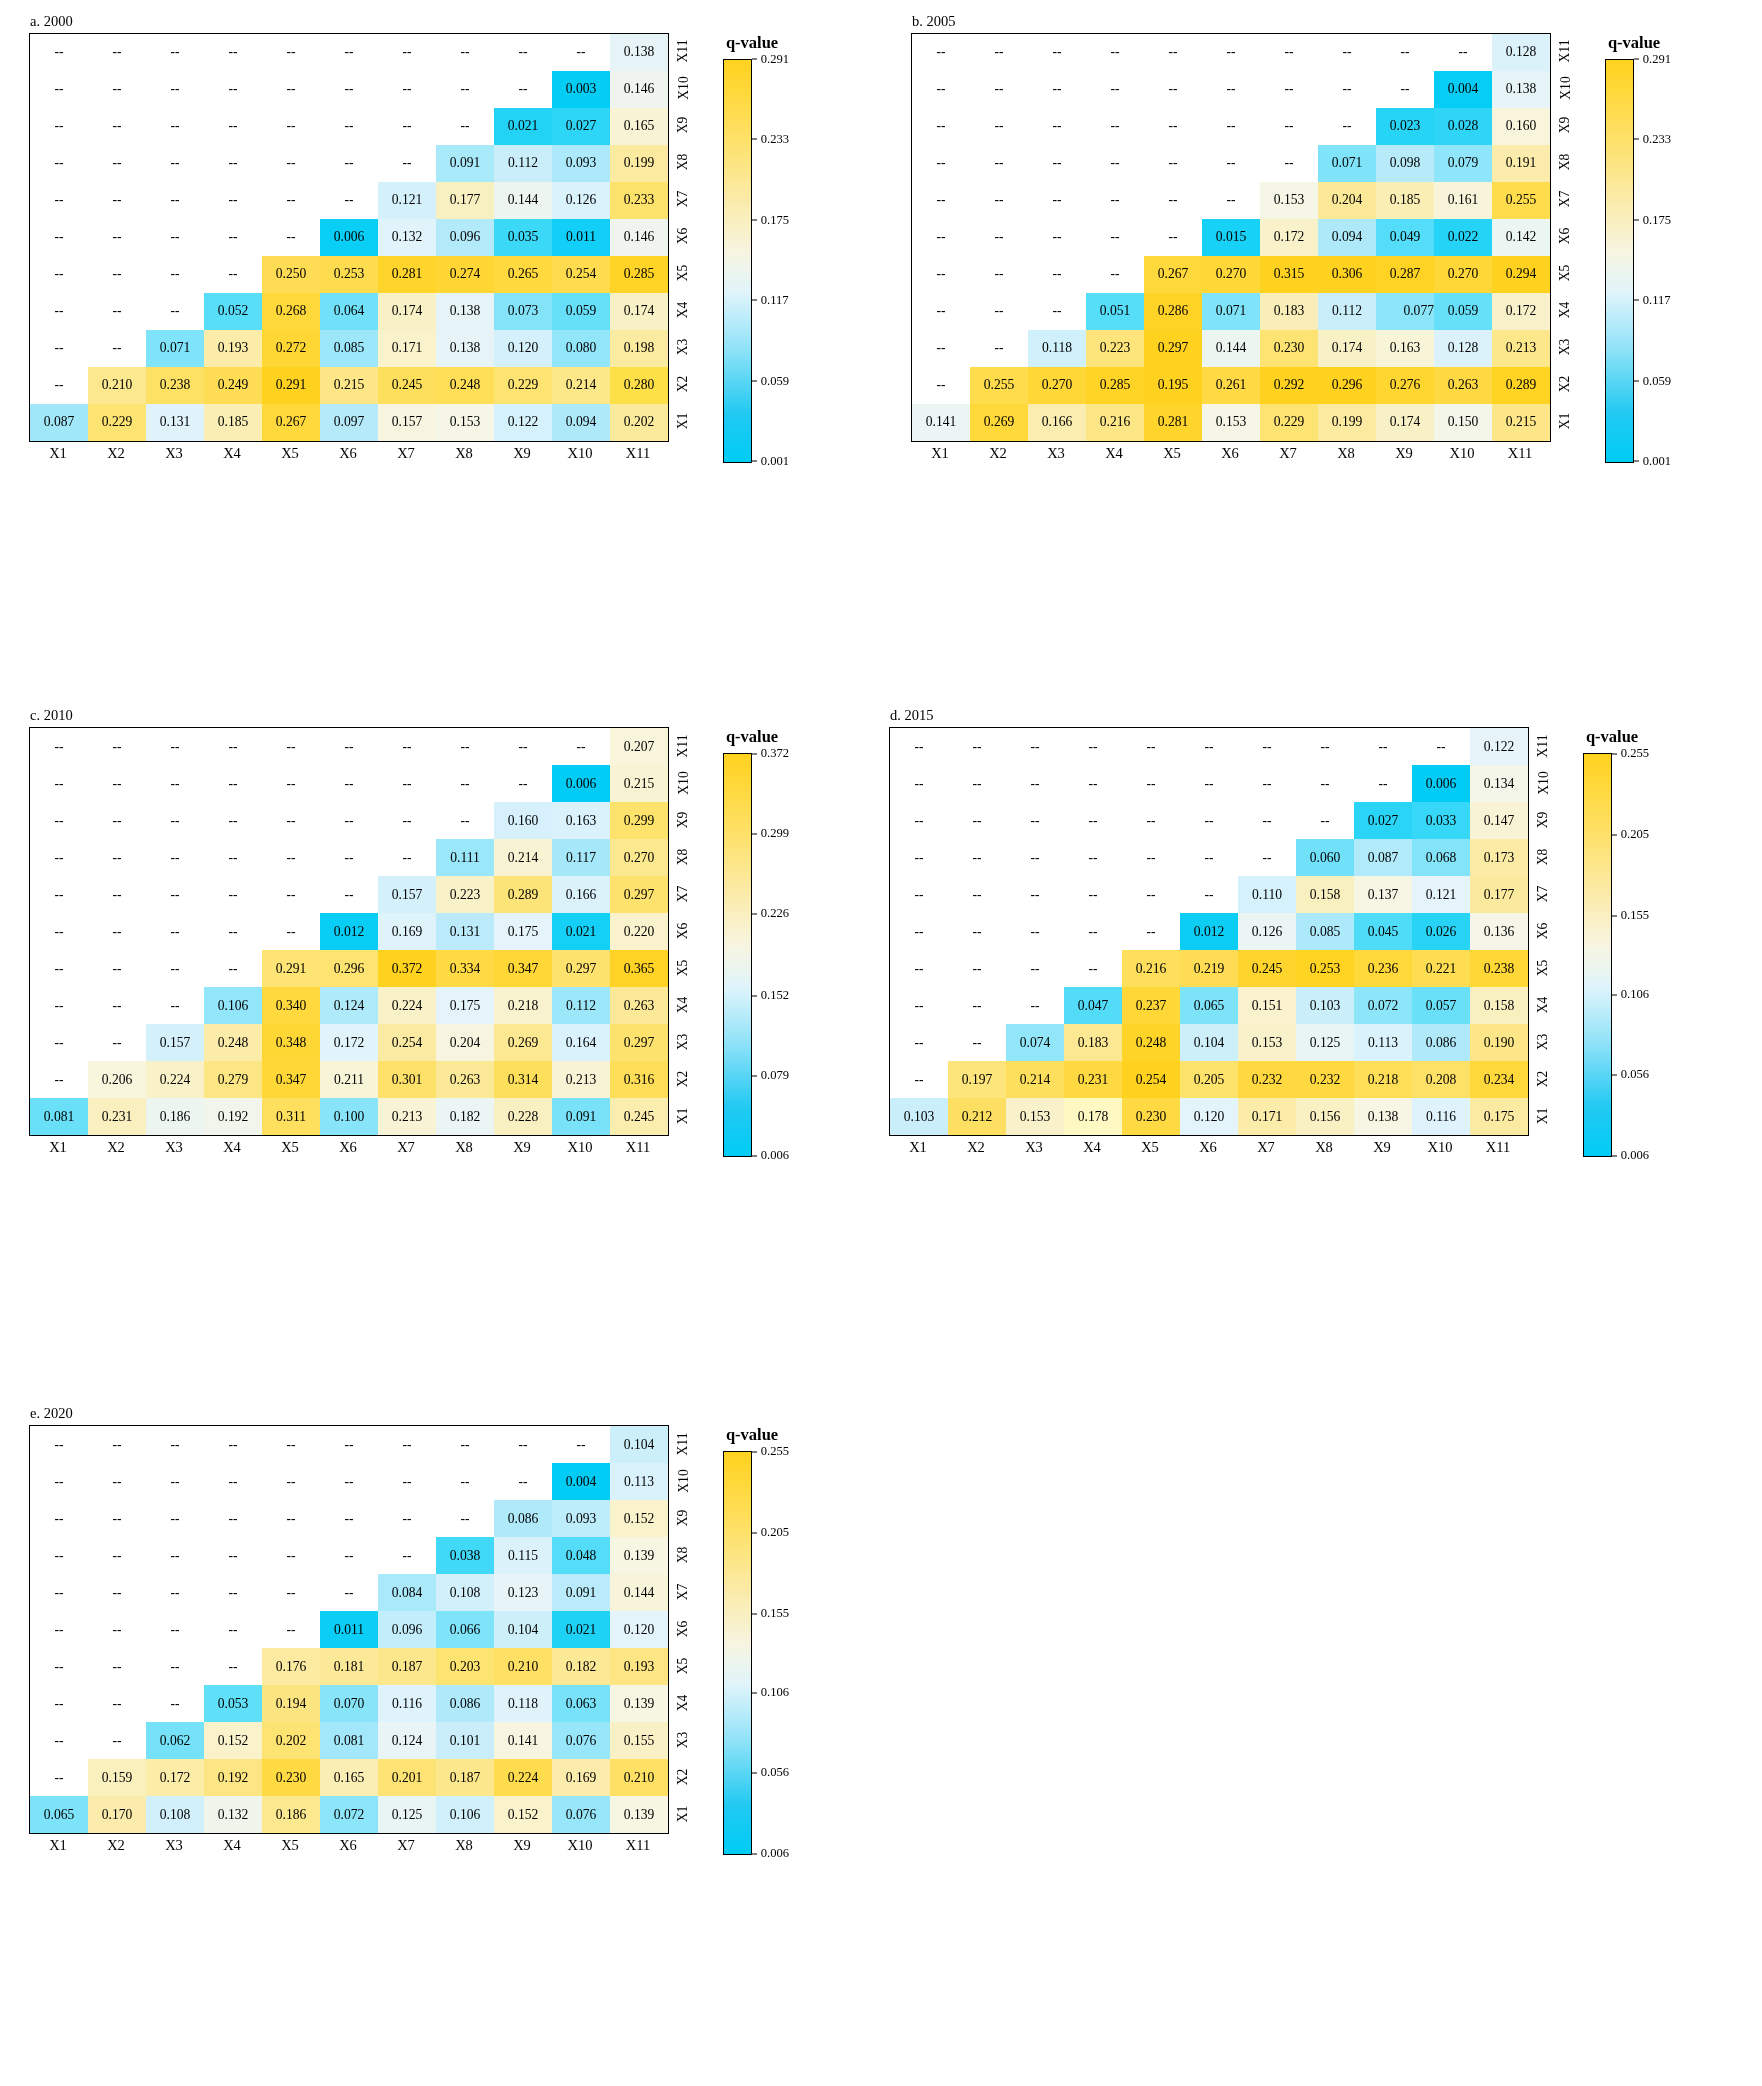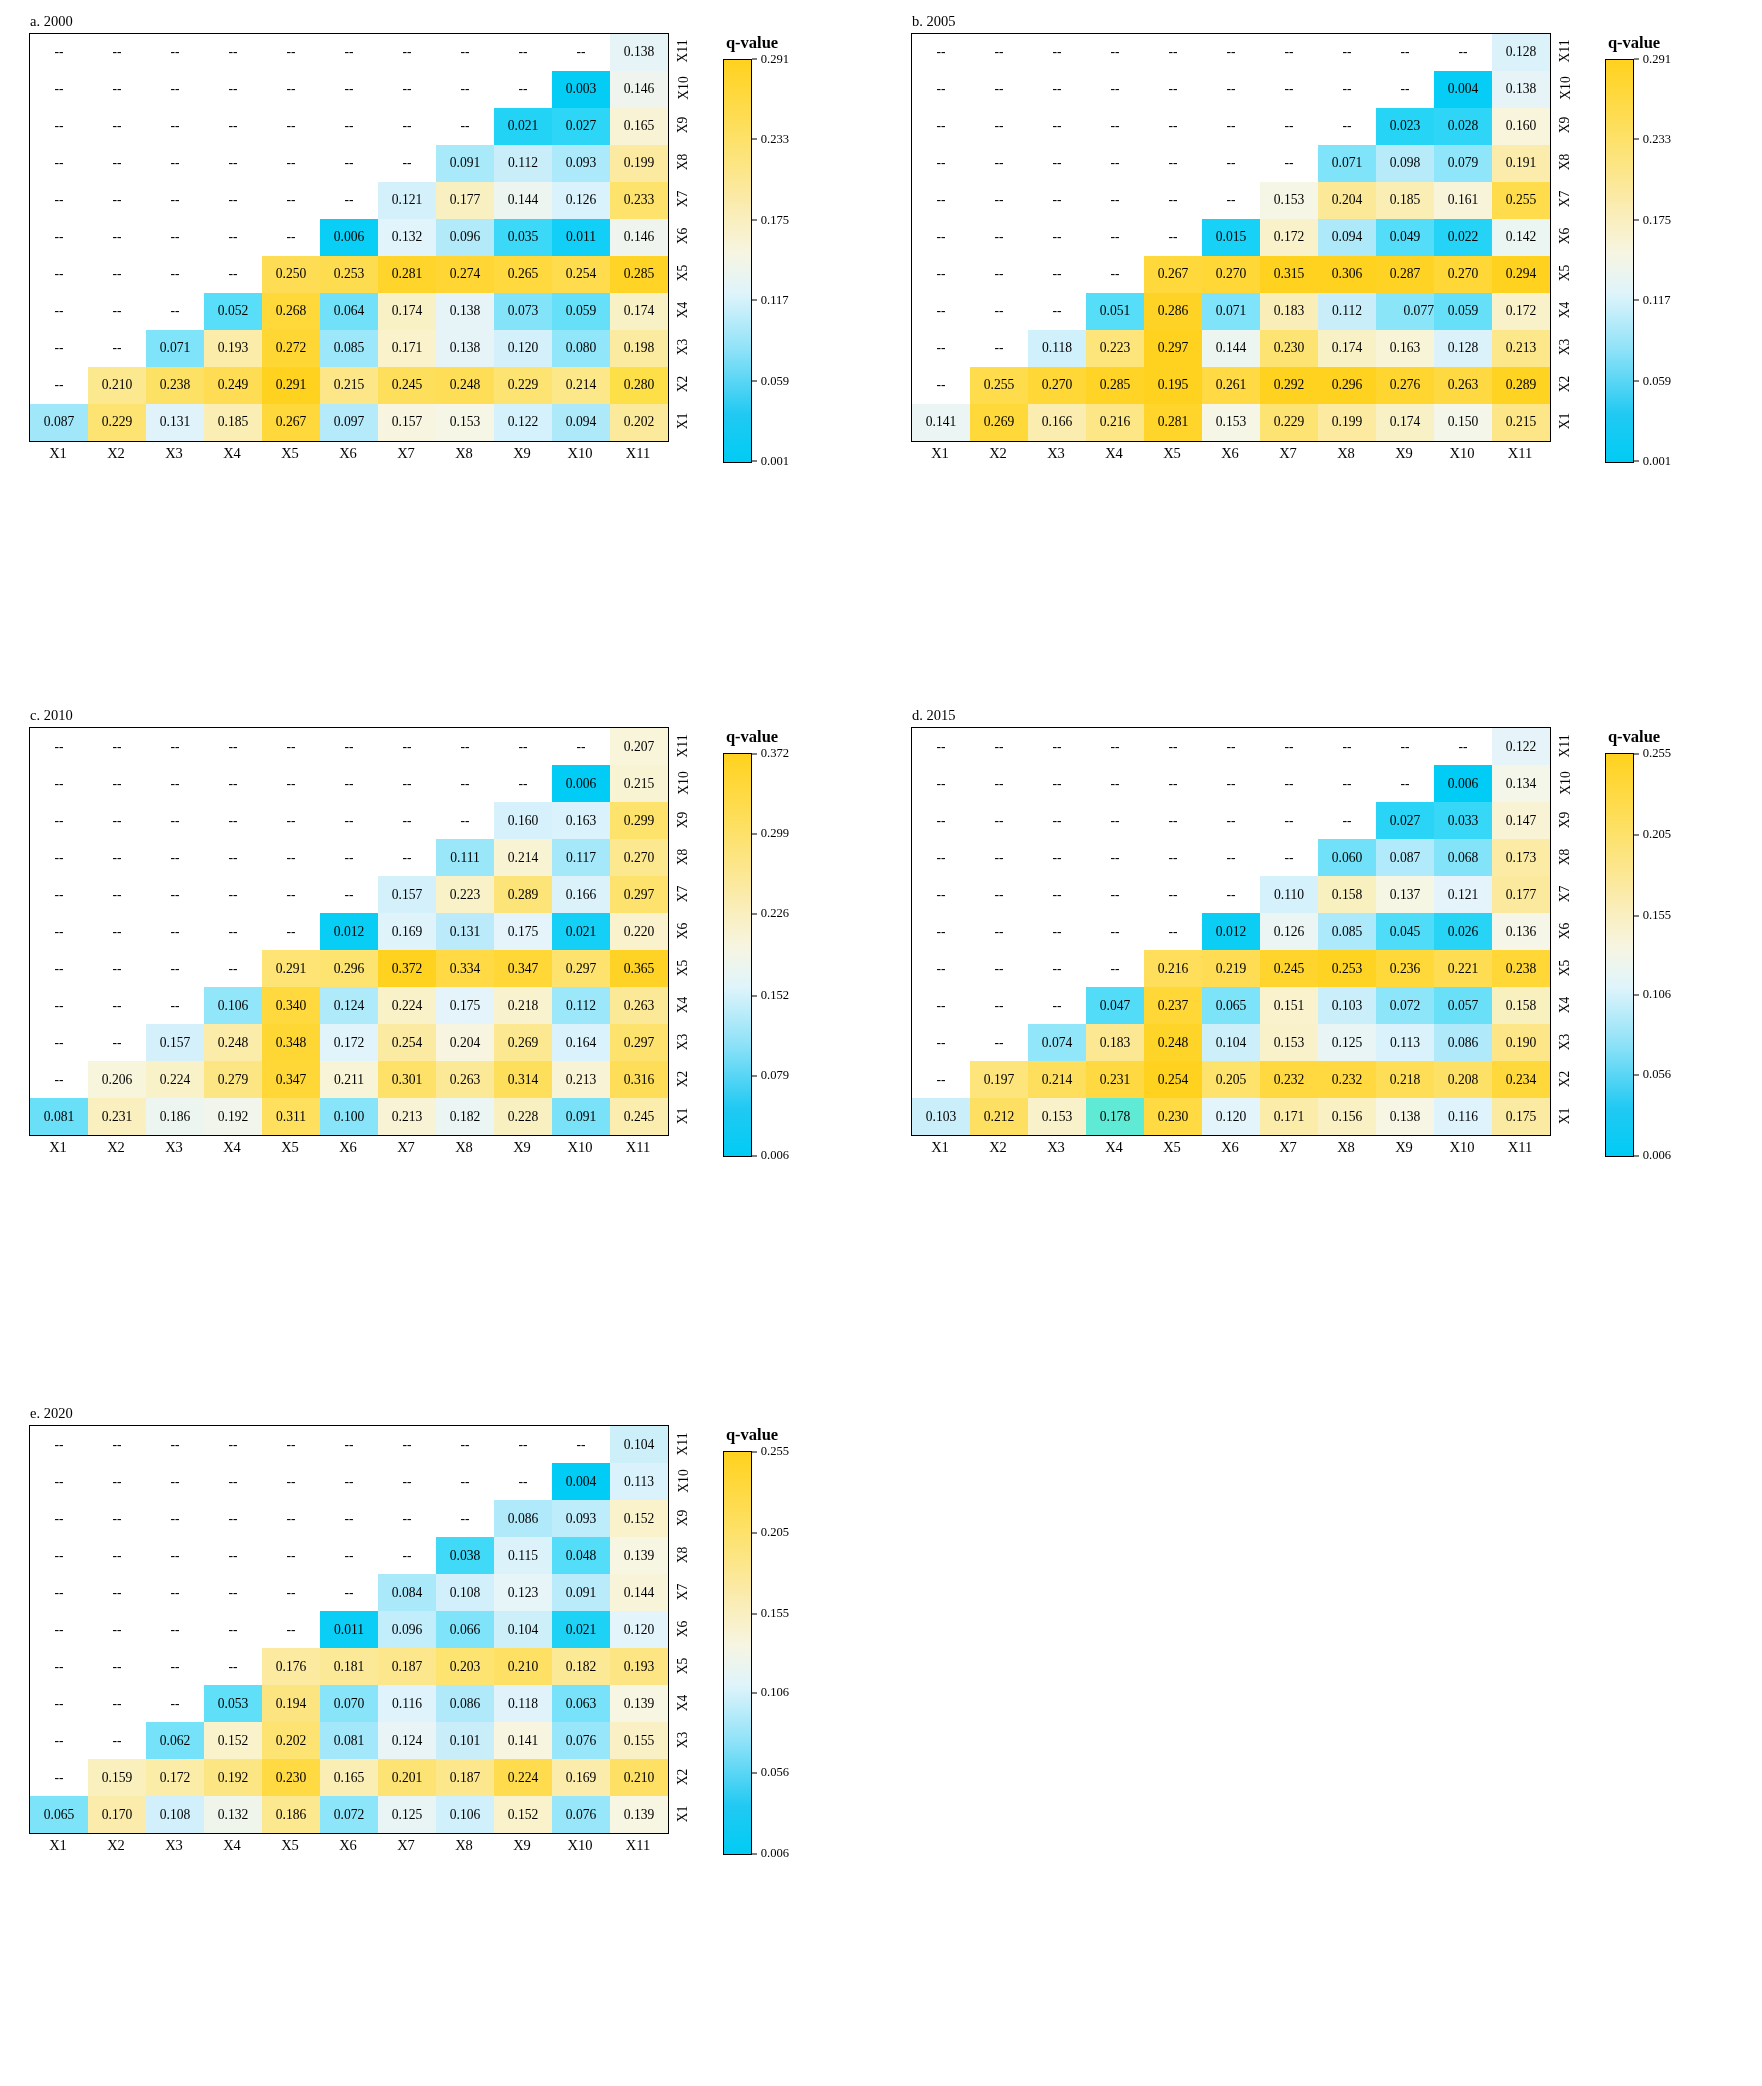--- a/index.html
+++ b/index.html
@@ -785,21 +785,21 @@
               <div class="legend-tick" style="top: 322px;">0.079</div>
               <div class="legend-tick" style="top: 242px;">0.152</div>
               <div class="legend-tick" style="top: 160px;">0.226</div>
               <div class="legend-tick" style="top: 80px;">0.299</div>
               <div class="legend-tick" style="top: 0px;">0.372</div>
             </div>
           </div>
         </div>
       </div>
     </div>
-    <div class="panel" style="left: 911px; top: 708px;">
+    <div class="panel" style="left: 889px; top: 708px;">
       <div class="panel-title">d. 2015</div>
       <div class="panel-body">
         <div>
           <div class="matrix-wrap">
             <table class="matrix">
               <tbody>
                 <tr>
                   <td class="cell empty">--</td>
                   <td class="cell empty">--</td>
                   <td class="cell empty">--</td>
@@ -926,21 +926,21 @@
                   <td class="cell" style="background: rgb(255, 217, 63);">0.232</td>
                   <td class="cell" style="background: rgb(255, 217, 63);">0.232</td>
                   <td class="cell" style="background: rgb(254, 222, 87);">0.218</td>
                   <td class="cell" style="background: rgb(253, 225, 103);">0.208</td>
                   <td class="cell" style="background: rgb(255, 216, 60);">0.234</td>
                 </tr>
                 <tr>
                   <td class="cell" style="background: rgb(203, 239, 250);">0.103</td>
                   <td class="cell" style="background: rgb(253, 224, 97);">0.212</td>
                   <td class="cell" style="background: rgb(249, 241, 201);">0.153</td>
-                  <td class="cell" style="background: #5eead4;">0.178</td>
+                  <td class="cell" style="background: #fef9c3;">0.178</td>
                   <td class="cell" style="background: rgb(255, 218, 67);">0.230</td>
                   <td class="cell" style="background: rgb(227, 244, 251);">0.120</td>
                   <td class="cell" style="background: rgb(251, 236, 169);">0.171</td>
                   <td class="cell" style="background: rgb(249, 240, 196);">0.156</td>
                   <td class="cell" style="background: rgb(247, 246, 228);">0.138</td>
                   <td class="cell" style="background: rgb(222, 243, 251);">0.116</td>
                   <td class="cell" style="background: rgb(251, 235, 162);">0.175</td>
                 </tr>
               </tbody>
             </table>

